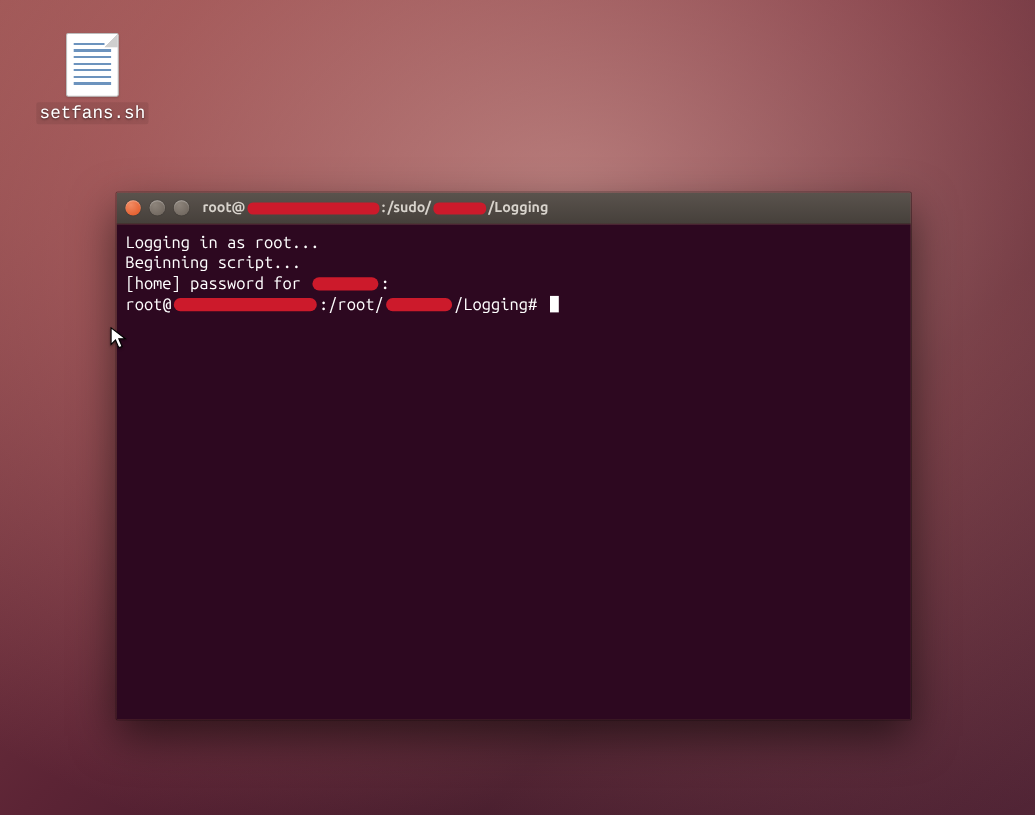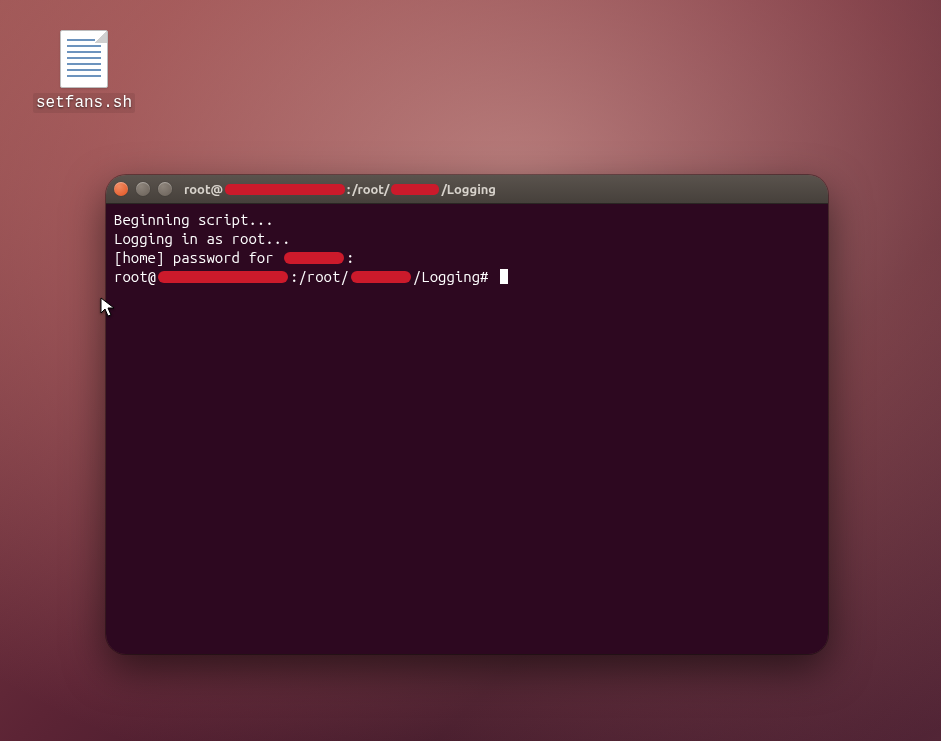--- a/index.html
+++ b/index.html
@@ -27,21 +27,21 @@
     opacity:.75;
   }
   .d-icon .label{
     margin-top:5px;font-size:16px;color:#fff;text-shadow:0 1px 2px rgba(0,0,0,0.6);
     background:rgba(0,0,0,0.08);padding:1px 3px;border-radius:2px;white-space:nowrap;font-family:Liberation Mono, monospace;
   }
 
   
   .window{
     position:absolute;left:106px;top:175px;width:722px;
-    border-radius:20px;overflow:hidden;
+    border-radius:1px;overflow:hidden;
     box-shadow:0 15px 40px rgba(0,0,0,0.55),0 0 0 1px rgba(0,0,0,0.35);
   }
   .titlebar{
     height:28px;background:linear-gradient(#5a534d,#46403b);
     display:flex;align-items:center;padding:0 8px;color:#d8d3cc;font-size:13px;font-weight:bold;
     border-bottom:1px solid #2a2623;
   }
   .btns{display:flex;gap:8px;margin-right:12px;}
   .wbtn{
     width:14px;height:14px;border-radius:50%;box-shadow:inset 0 1px 1px rgba(255,255,255,.35),0 0 1px rgba(0,0,0,.6);
@@ -82,29 +82,29 @@
   <div class="titlebar">
     <div class="btns">
       <div class="wbtn close"></div>
       <div class="wbtn min"></div>
       <div class="wbtn max"></div>
     </div>
     <div class="title-text">
       <span>root@</span>
       <span class="red" style="width:120px"></span>
       <span>:</span>
-      <span>/root/</span>
+      <span>/sudo/</span>
       <span class="red" style="width:48px"></span>
       <span>/Logging</span>
     </div>
   </div>
 
   <div class="term">
+    <div class="tline"><span>Logging in as root...</span></div>
     <div class="tline"><span>Beginning script...</span></div>
-    <div class="tline"><span>Logging in as root...</span></div>
     <div class="tline">
       <span>[home] password for </span>
       <span class="red-b" style="width:60px"></span>
       <span>:</span>
     </div>
     <div class="tline">
       <span>root@</span>
       <span class="red-b" style="width:130px"></span>
       <span>:/root/</span>
       <span class="red-b" style="width:60px"></span>

